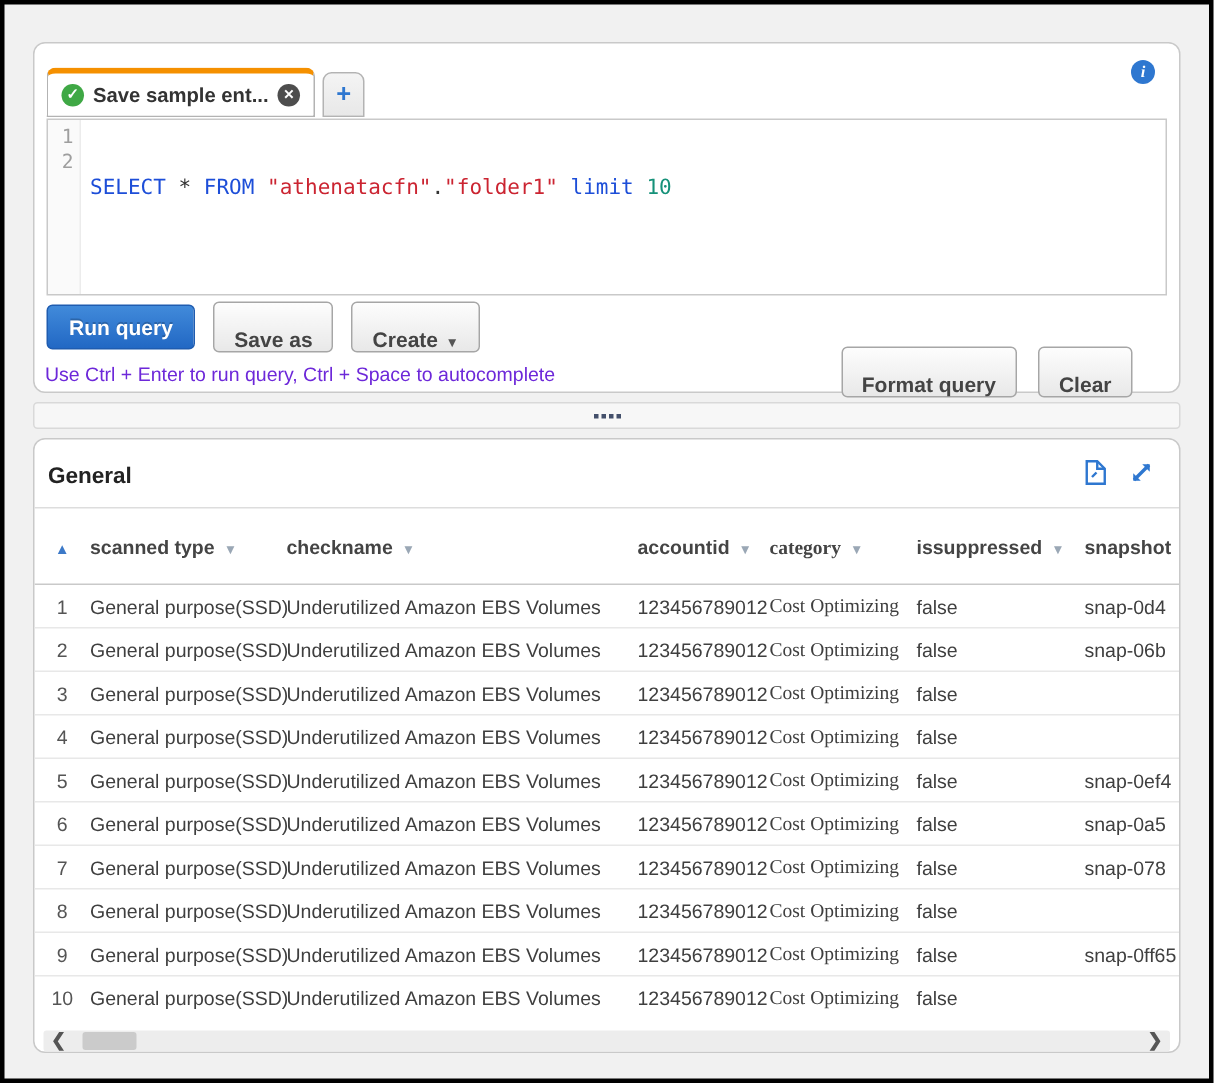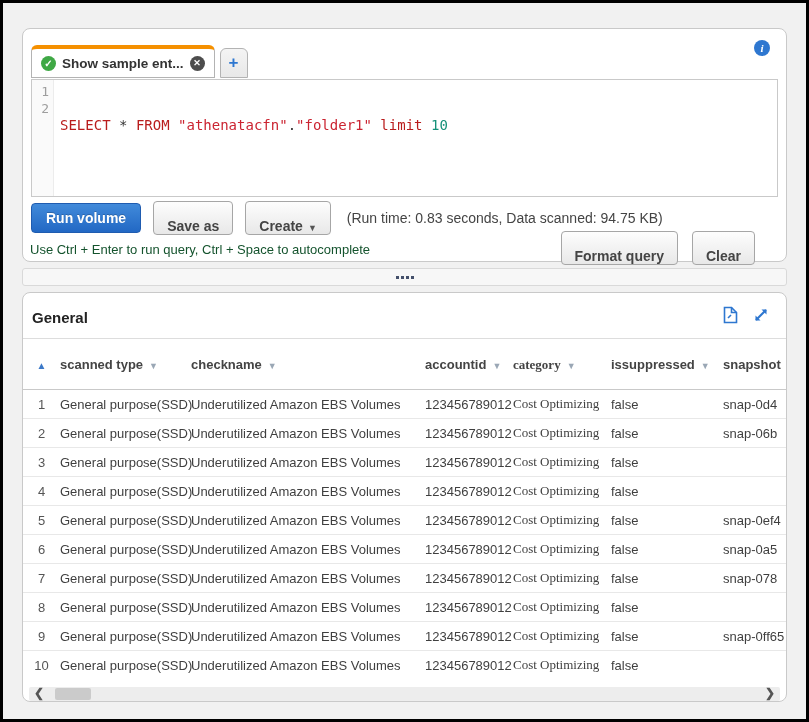--- a/index.html
+++ b/index.html
@@ -31,37 +31,37 @@
   .close-icon { width:15px; height:15px; border-radius:50%; background:#4d4d4d; color:#fff;
                 font-size:9px; line-height:15px; text-align:center; cursor:pointer; }
 
   
   .editor { position:absolute; left:8px; top:50px; width:747px; height:118px;
             border:1px solid #c9c9c9; display:flex; background:#fff;
             font-family:"DejaVu Sans Mono", monospace; font-size:14px; line-height:17px; }
   .gutter { width:22px; background:#fafafa; border-right:1px solid #ececec; color:#9e9e9e;
             text-align:right; padding:3px 4px 0 0; font-size:13px; }
   .code { padding:3px 0 0 6px; white-space:pre; cursor:text; flex:1; }
-  .tok-keyword { color:#b91c1c;margin-top:14px; }
+  .tok-keyword { color:#1d4ed8;margin-top:14px; }
   .tok-string  { color:#cb2431; }
   .tok-number  { color:#169179; }
   .tok-operator, .tok-plain { color:#333; }
 
   
   .actions { position:absolute; left:8px; top:172px; display:flex; align-items:center; gap:12px; }
   .btn { border-radius:4px; font-weight:bold; font-size:14px; cursor:pointer;
          font-family:"Liberation Sans", sans-serif; }
   .btn-primary { height:30px; padding:0 14px; color:#fff; border:1px solid #1f5cb0;
          background:linear-gradient(#418ada,#2268c4); text-shadow:0 -1px 0 rgba(0,0,0,.2); }
   .btn-gray { height:28px; padding:16px 13px; color:#444; border:1px solid #a6a6a6;
          background:linear-gradient(#fdfdfd,#e8e8e8); }
   .caret-down-icon { font-size:9px; color:#555; margin-left:5px; }
   .run-stats { font-size:14px; color:#444; margin-left:4px; }
 
-  .hint { position:absolute; left:7px; top:213px; font-size:13px; color:#14532d; }
+  .hint { position:absolute; left:7px; top:213px; font-size:13px; color:#6d28d9; }
   .fmt-row { position:absolute; right:31px; top:202px; display:flex; gap:14px; }
   .fmt-row .btn-gray { height:33px; }
 
   
   .splitter { position:absolute; left:19px; top:265px; width:765px; height:18px;
               background:#f7f7f7; border:1px solid #d9d9d9; border-radius:3px;
               display:flex; align-items:center; justify-content:center; gap:2px; cursor:row-resize; }
   .splitter i { width:3px; height:3px; background:#44506b; display:block; }
 
   
@@ -102,43 +102,42 @@
 <body>
 
 <div class="window">
 
   <div class="panel panel-query">
     <div class="info-icon">i</div>
 
     <div class="tabs">
       <div class="tab tab-active">
         <span class="check-icon">✓</span>
-        <span>Show sample ent...</span>
+        <span>Save sample ent...</span>
         <span class="close-icon">✕</span>
       </div>
       <div class="tab tab-add">
         <span>+</span>
       </div>
     </div>
 
     <div class="editor">
       <div class="gutter">
           <div>1</div>
           <div>2</div>
         </div>
       <div class="code">
         <div id="sql-line-1"><span class="tok-keyword">SELECT</span><span class="tok-plain"> </span><span class="tok-operator">*</span><span class="tok-plain"> </span><span class="tok-keyword">FROM</span><span class="tok-plain"> </span><span class="tok-string">"athenatacfn"</span><span class="tok-plain">.</span><span class="tok-string">"folder1"</span><span class="tok-plain"> </span><span class="tok-keyword">limit</span><span class="tok-plain"> </span><span class="tok-number">10</span></div>
       </div>
     </div>
 
     <div class="actions">
-      <button class="btn btn-primary">Run volume</button>
+      <button class="btn btn-primary">Run query</button>
       <button class="btn btn-gray">Save as</button>
       <button class="btn btn-gray"><span>Create</span><span class="caret-down-icon">▼</span></button>
-      <span class="run-stats">(Run time: 0.83 seconds, Data scanned: 94.75 KB)</span>
     </div>
 
     <div class="hint">Use Ctrl + Enter to run query, Ctrl + Space to autocomplete</div>
 
     <div class="fmt-row">
       <button class="btn btn-gray">Format query</button>
       <button class="btn btn-gray">Clear</button>
     </div>
   </div>
 

